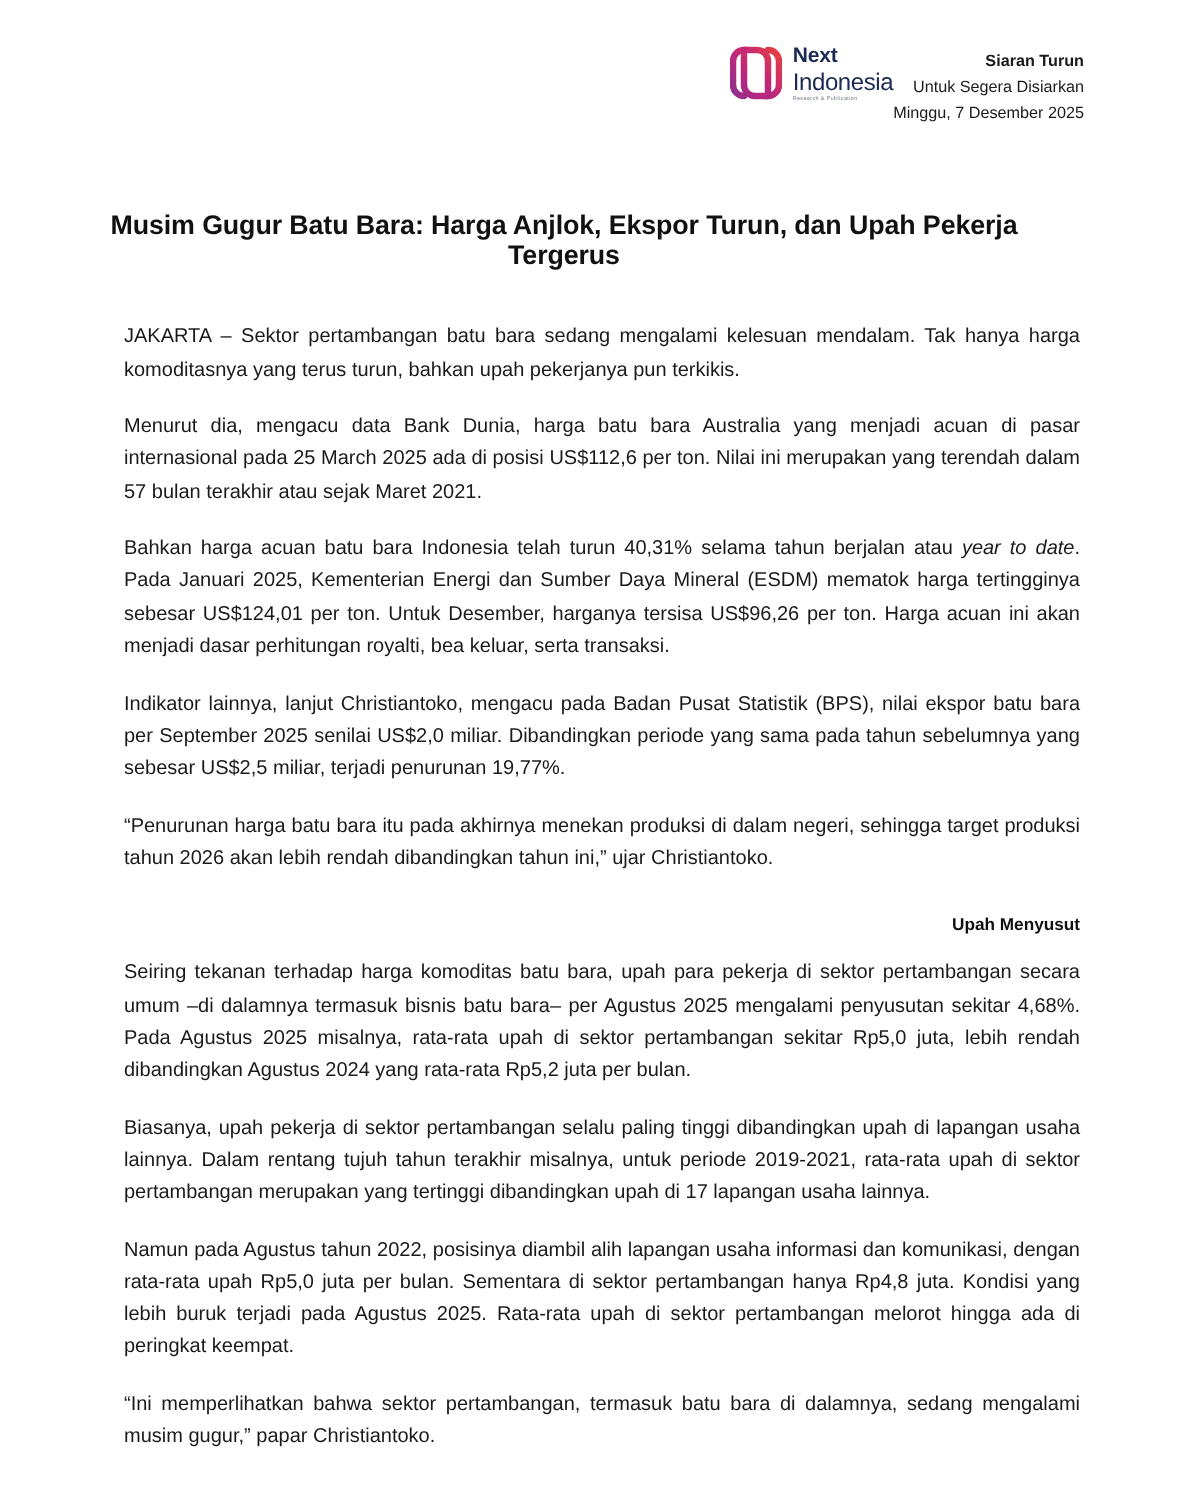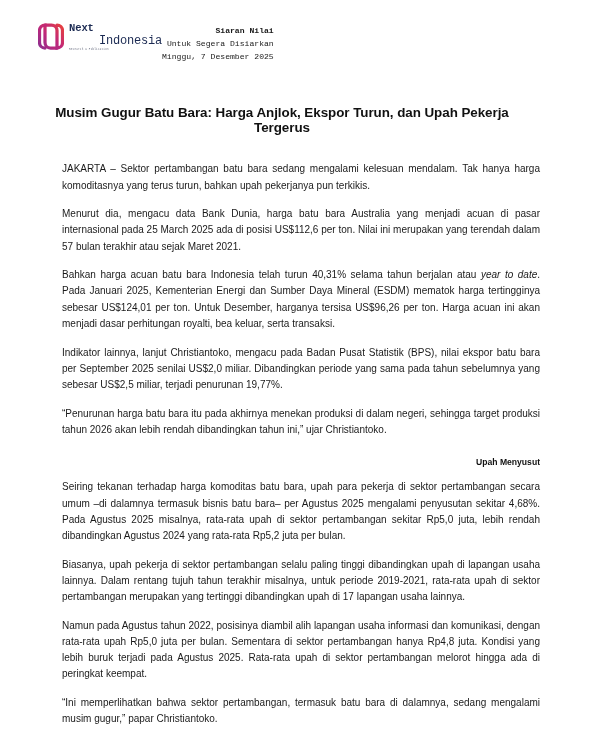--- a/index.html
+++ b/index.html
@@ -21,24 +21,23 @@
     width: 600px;
     height: 750px;
     box-sizing: border-box;
     padding: 0;
   }
 
   
   .header {
     display: flex;
     align-items: flex-start;
-    justify-content: flex-start;
+    justify-content: flex-end;
     padding: 22px 58px 0 38px;
     box-sizing: border-box;
-    font-family: Liberation Mono, monospace;
   }
 
   .brand {
     display: flex;
     align-items: flex-start;
     gap: 5px;
   }
 
   .brand-mark {
     width: 26px;
@@ -60,21 +59,20 @@
     color: #1b2a52;
     letter-spacing: -0.1px;
   }
 
   .brand-name-bottom {
     font-size: 12px;
     font-weight: normal;
     color: #1b2a52;
     letter-spacing: -0.2px;
     margin-top: 1px;
-    margin-left: 30px;
   }
 
   .brand-tagline {
     font-size: 2.6px;
     color: #6a6f80;
     letter-spacing: 0.25px;
     margin-top: 2.5px;
     transform: scaleY(1.05);
     transform-origin: left top;
   }
@@ -158,21 +156,21 @@
         </svg>
       </span>
       <span class="brand-text">
         <span class="brand-name-top">Next</span>
         <span class="brand-name-bottom">Indonesia</span>
         <span class="brand-tagline">Research &amp; Publication</span>
       </span>
     </div>
 
     <div class="header-meta">
-      <span class="meta-strong">Siaran Nilai</span>
+      <span class="meta-strong">Siaran Turun</span>
       <span class="meta-line">Untuk Segera Disiarkan</span>
       <span class="meta-line">Minggu, 7 Desember 2025</span>
     </div>
 
   </div>
 
   <h1 class="title">Musim Gugur Batu Bara: Harga Anjlok, Ekspor Turun, dan Upah Pekerja Tergerus</h1>
 
   <div class="body-wrap">
 

